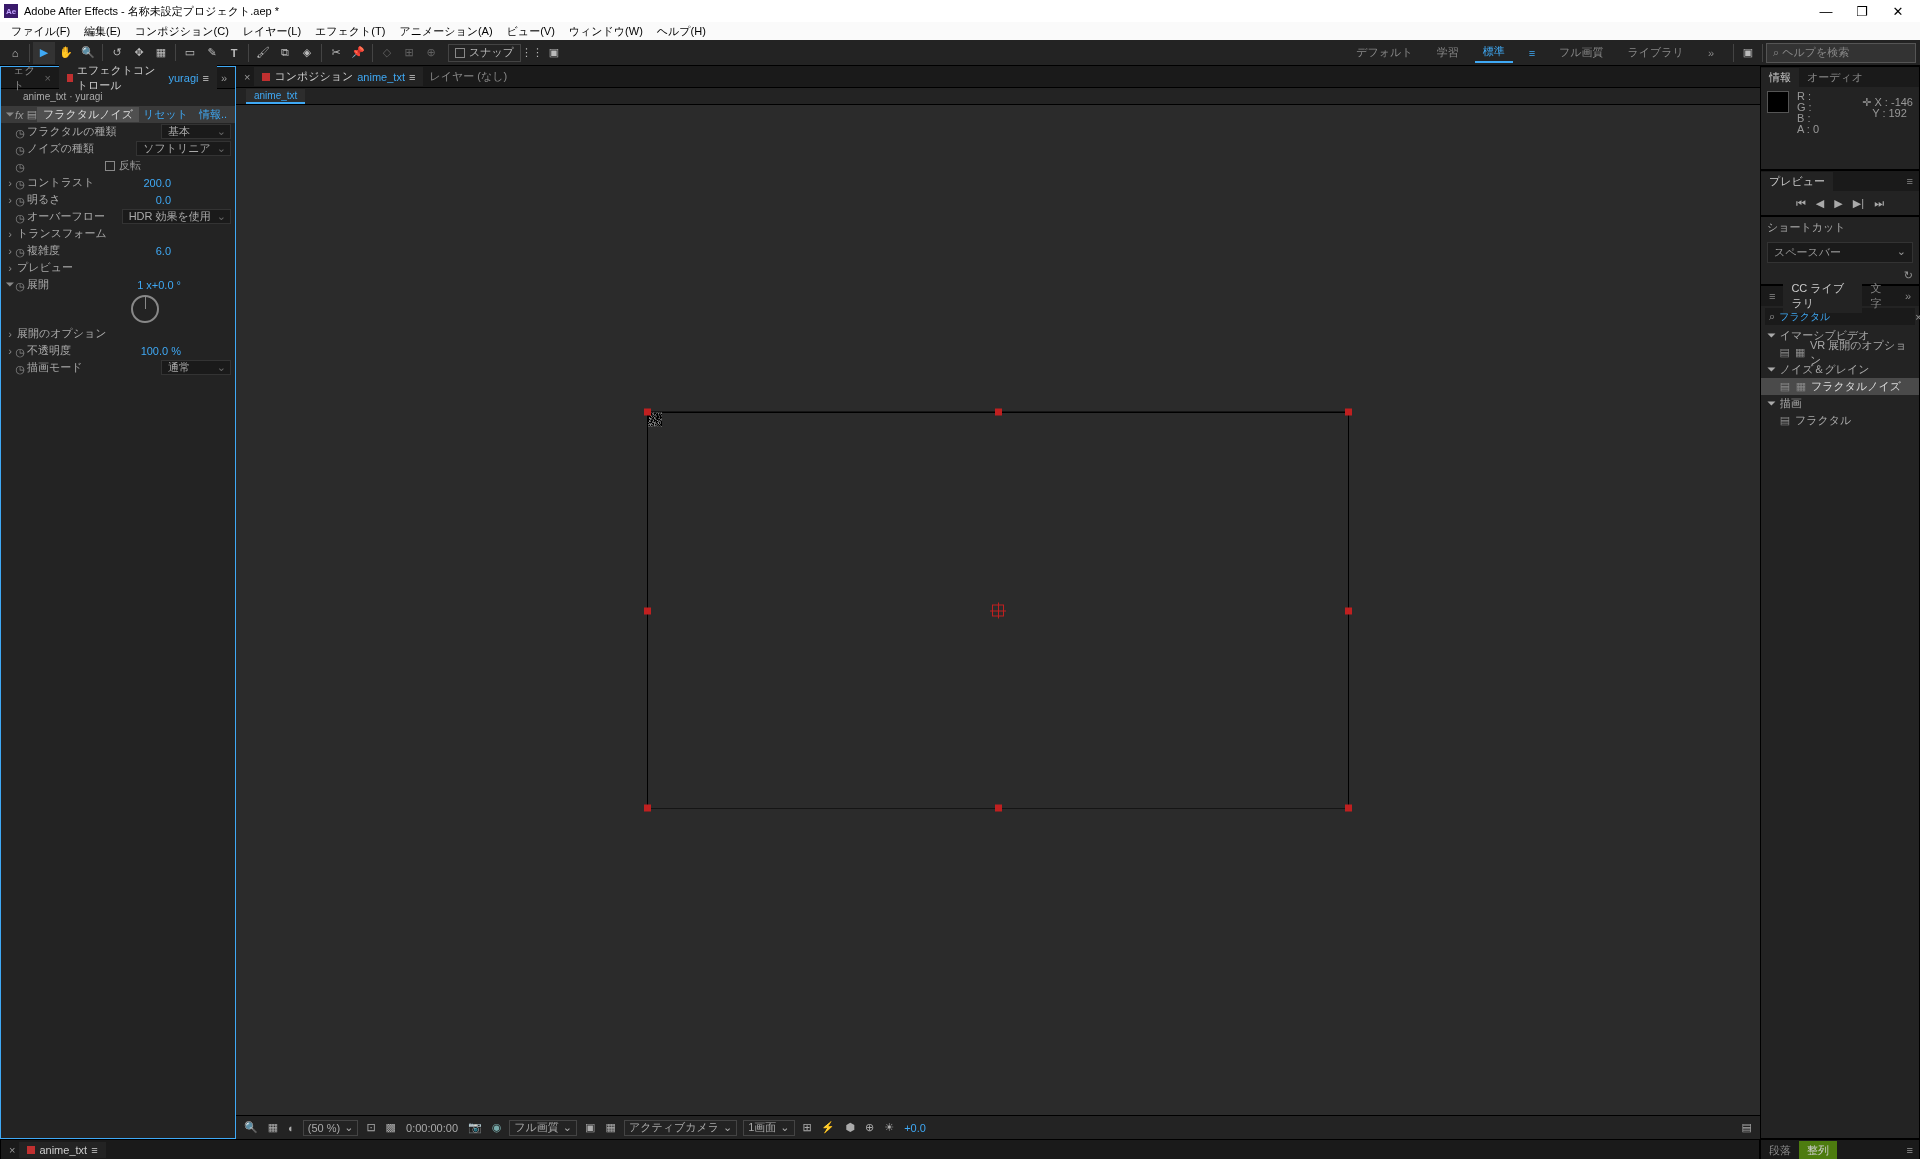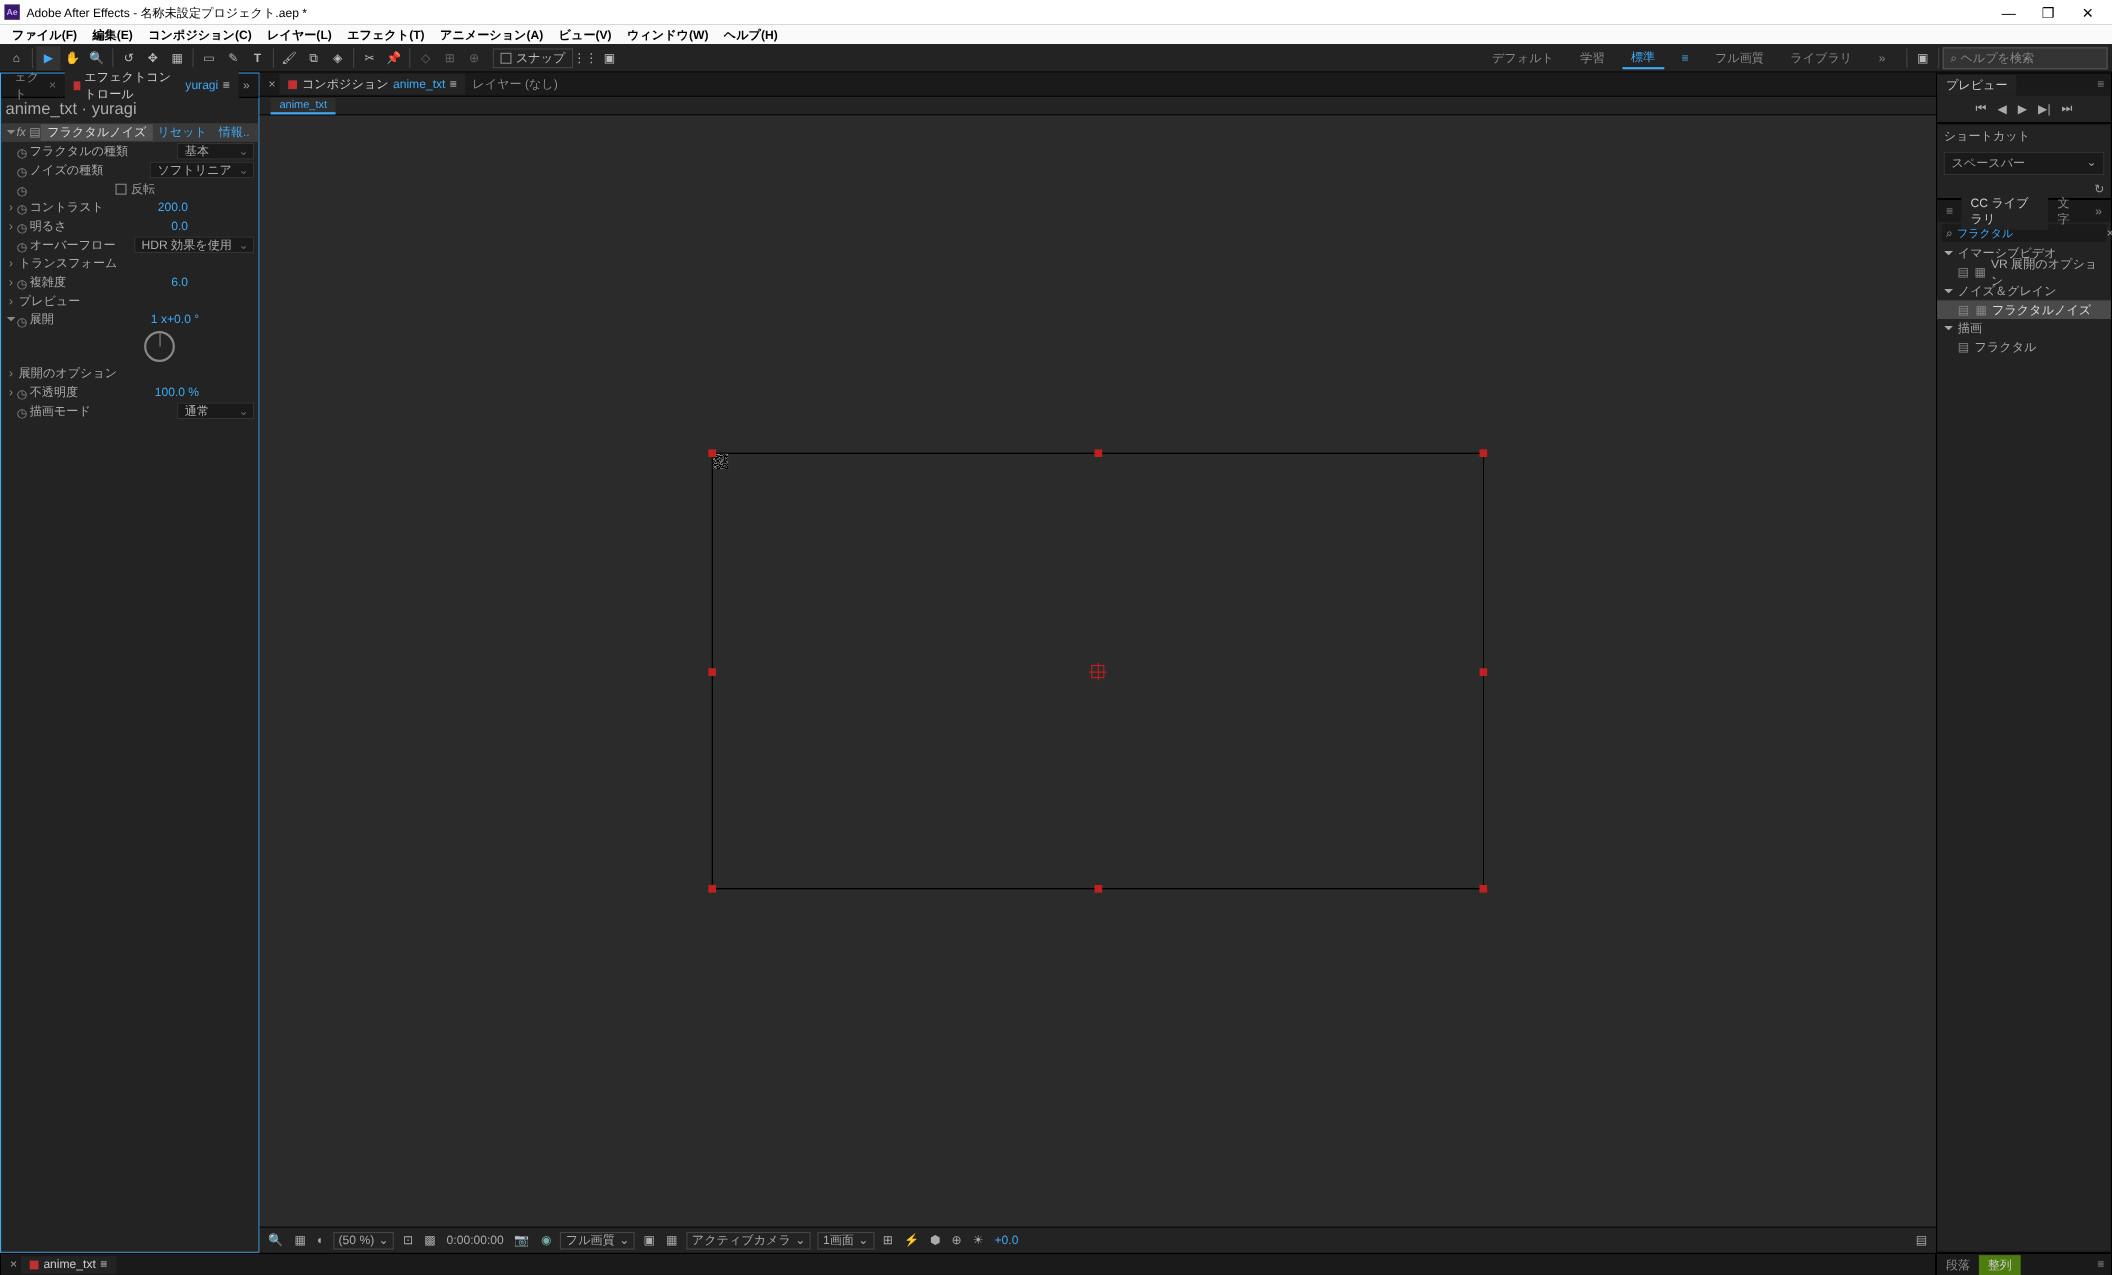--- a/index.html
+++ b/index.html
@@ -6,21 +6,21 @@
 body { background:#1e1e1e; color:#999; width:1920px; height:1159px; overflow:hidden; }
 .spacer { flex:1; }
 
 
 #titlebar { height:22px; background:#fff; color:#000; display:flex; align-items:center; padding:0 4px; }
 #titlebar .ae-icon { width:14px; height:14px; background:#3a1a6b; color:#c3a3ff; display:flex; align-items:center; justify-content:center; font-size:8px; font-weight:bold; margin-right:6px; }
 #titlebar .winbtn { width:36px; height:22px; display:flex; align-items:center; justify-content:center; font-size:13px; }
 
 
 #menubar { height:18px; background:#fafafa; color:#000; display:flex; align-items:center; padding:0 4px; font-size:10px; }
-#menubar span { padding:0 7px;font-weight:bold; }
+#menubar span { padding:0 7px; }
 
 
 #toolbar { height:26px; background:#232323; border-bottom:1px solid #000; display:flex; align-items:center; padding:0 4px; }
 .tbtn { width:22px; height:22px; display:flex; align-items:center; justify-content:center; color:#bbb; }
 .tbtn.sel { background:#333; color:#3fa9f5; }
 .tsep { width:1px; height:18px; background:#444; margin:0 3px; }
 .snap-box { display:flex; align-items:center; border:1px solid #444; height:18px; padding:0 6px; margin-left:6px; color:#bbb; }
 .snap-box .chk { width:10px; height:10px; border:1px solid #888; margin-right:4px; }
 .workspaces { display:flex; align-items:center; gap:8px; padding-right:8px; }
 .workspaces span { padding:2px 8px; color:#888; }
@@ -31,21 +31,21 @@
 #main { display:flex; height:calc(100% - 22px - 18px - 26px - 20px); }
 .panel { background:#232323; border:1px solid #000; display:flex; flex-direction:column; }
 .panel-tabs { height:22px; background:#1a1a1a; display:flex; align-items:center; padding:0 4px; border-bottom:1px solid #000; }
 .tab { padding:2px 8px; color:#888; display:flex; align-items:center; gap:4px; }
 .tab.active { background:#232323; color:#ccc; }
 .tab .x { color:#666; margin-left:4px; }
 .layer-link { color:#3fa9f5; }
 .panel-body { flex:1; overflow:hidden; padding:2px 0; }
 
 
-.ect-subheader { padding:2px 4px; color:#aaa; font-size:15px; }
+.ect-subheader { padding:2px 22px; color:#aaa; font-size:10px; }
 .ect-row { display:flex; align-items:center; height:17px; padding:0 4px; }
 .ect-row .twirl { width:10px; text-align:center; color:#888; }
 .ect-row .stop { width:10px; height:10px; display:inline-flex; justify-content:center; color:#888; }
 .ect-row .lbl { flex:0 0 auto; padding:0 2px; color:#aaa; }
 .ect-row .val { color:#3fa9f5; padding-left:4px; }
 .ect-row .dd { background:#1a1a1a; border:1px solid #333; padding:0 4px 0 6px; min-width:70px; display:flex; align-items:center; justify-content:space-between; color:#aaa; height:15px; }
 .ect-row .dd .car { color:#666; margin-left:6px; }
 .fx-head { background:#3a3a3a; }
 .fx-head .effname { background:#505050; color:#ddd; padding:0 6px; }
 .fx-head .reset { color:#3fa9f5; margin-left:4px; }
@@ -376,20 +376,40 @@
       <span class="vf-item">☀</span>
       <span class="vf-item" style="color:#3fa9f5">+0.0</span>
       <div class="spacer"></div>
       <span class="vf-item">▤</span>
     </div>
   </div>
 
   <div id="rightcol">
     <div class="rpanel">
       <div class="tabs">
+          <span class="active">情報</span>
+          <span>オーディオ</span>
+        </div>
+      <div class="info-body">
+        <div class="swatch"></div>
+        <div class="rgba">
+          <div>R :</div>
+            <div>G :</div>
+            <div>B :</div>
+            <div>A :   0</div>
+        </div>
+        <div class="rgba" style="margin-left:auto">
+          <div style="margin-top:6px">✛ <span>X : -146</span></div>
+            <div style="margin-left:10px">Y : 192</div>
+        </div>
+      </div>
+      <div style="height:30px"></div>
+    </div>
+    <div class="rpanel">
+      <div class="tabs">
           <span class="active">プレビュー</span>
           <span style="margin-left:auto;padding-right:6px">≡</span>
         </div>
       <div class="preview-ctrls">
         <span>⏮</span>
         <span>◀</span>
         <span>▶</span>
         <span>▶|</span>
         <span>⏭</span>
       </div>

